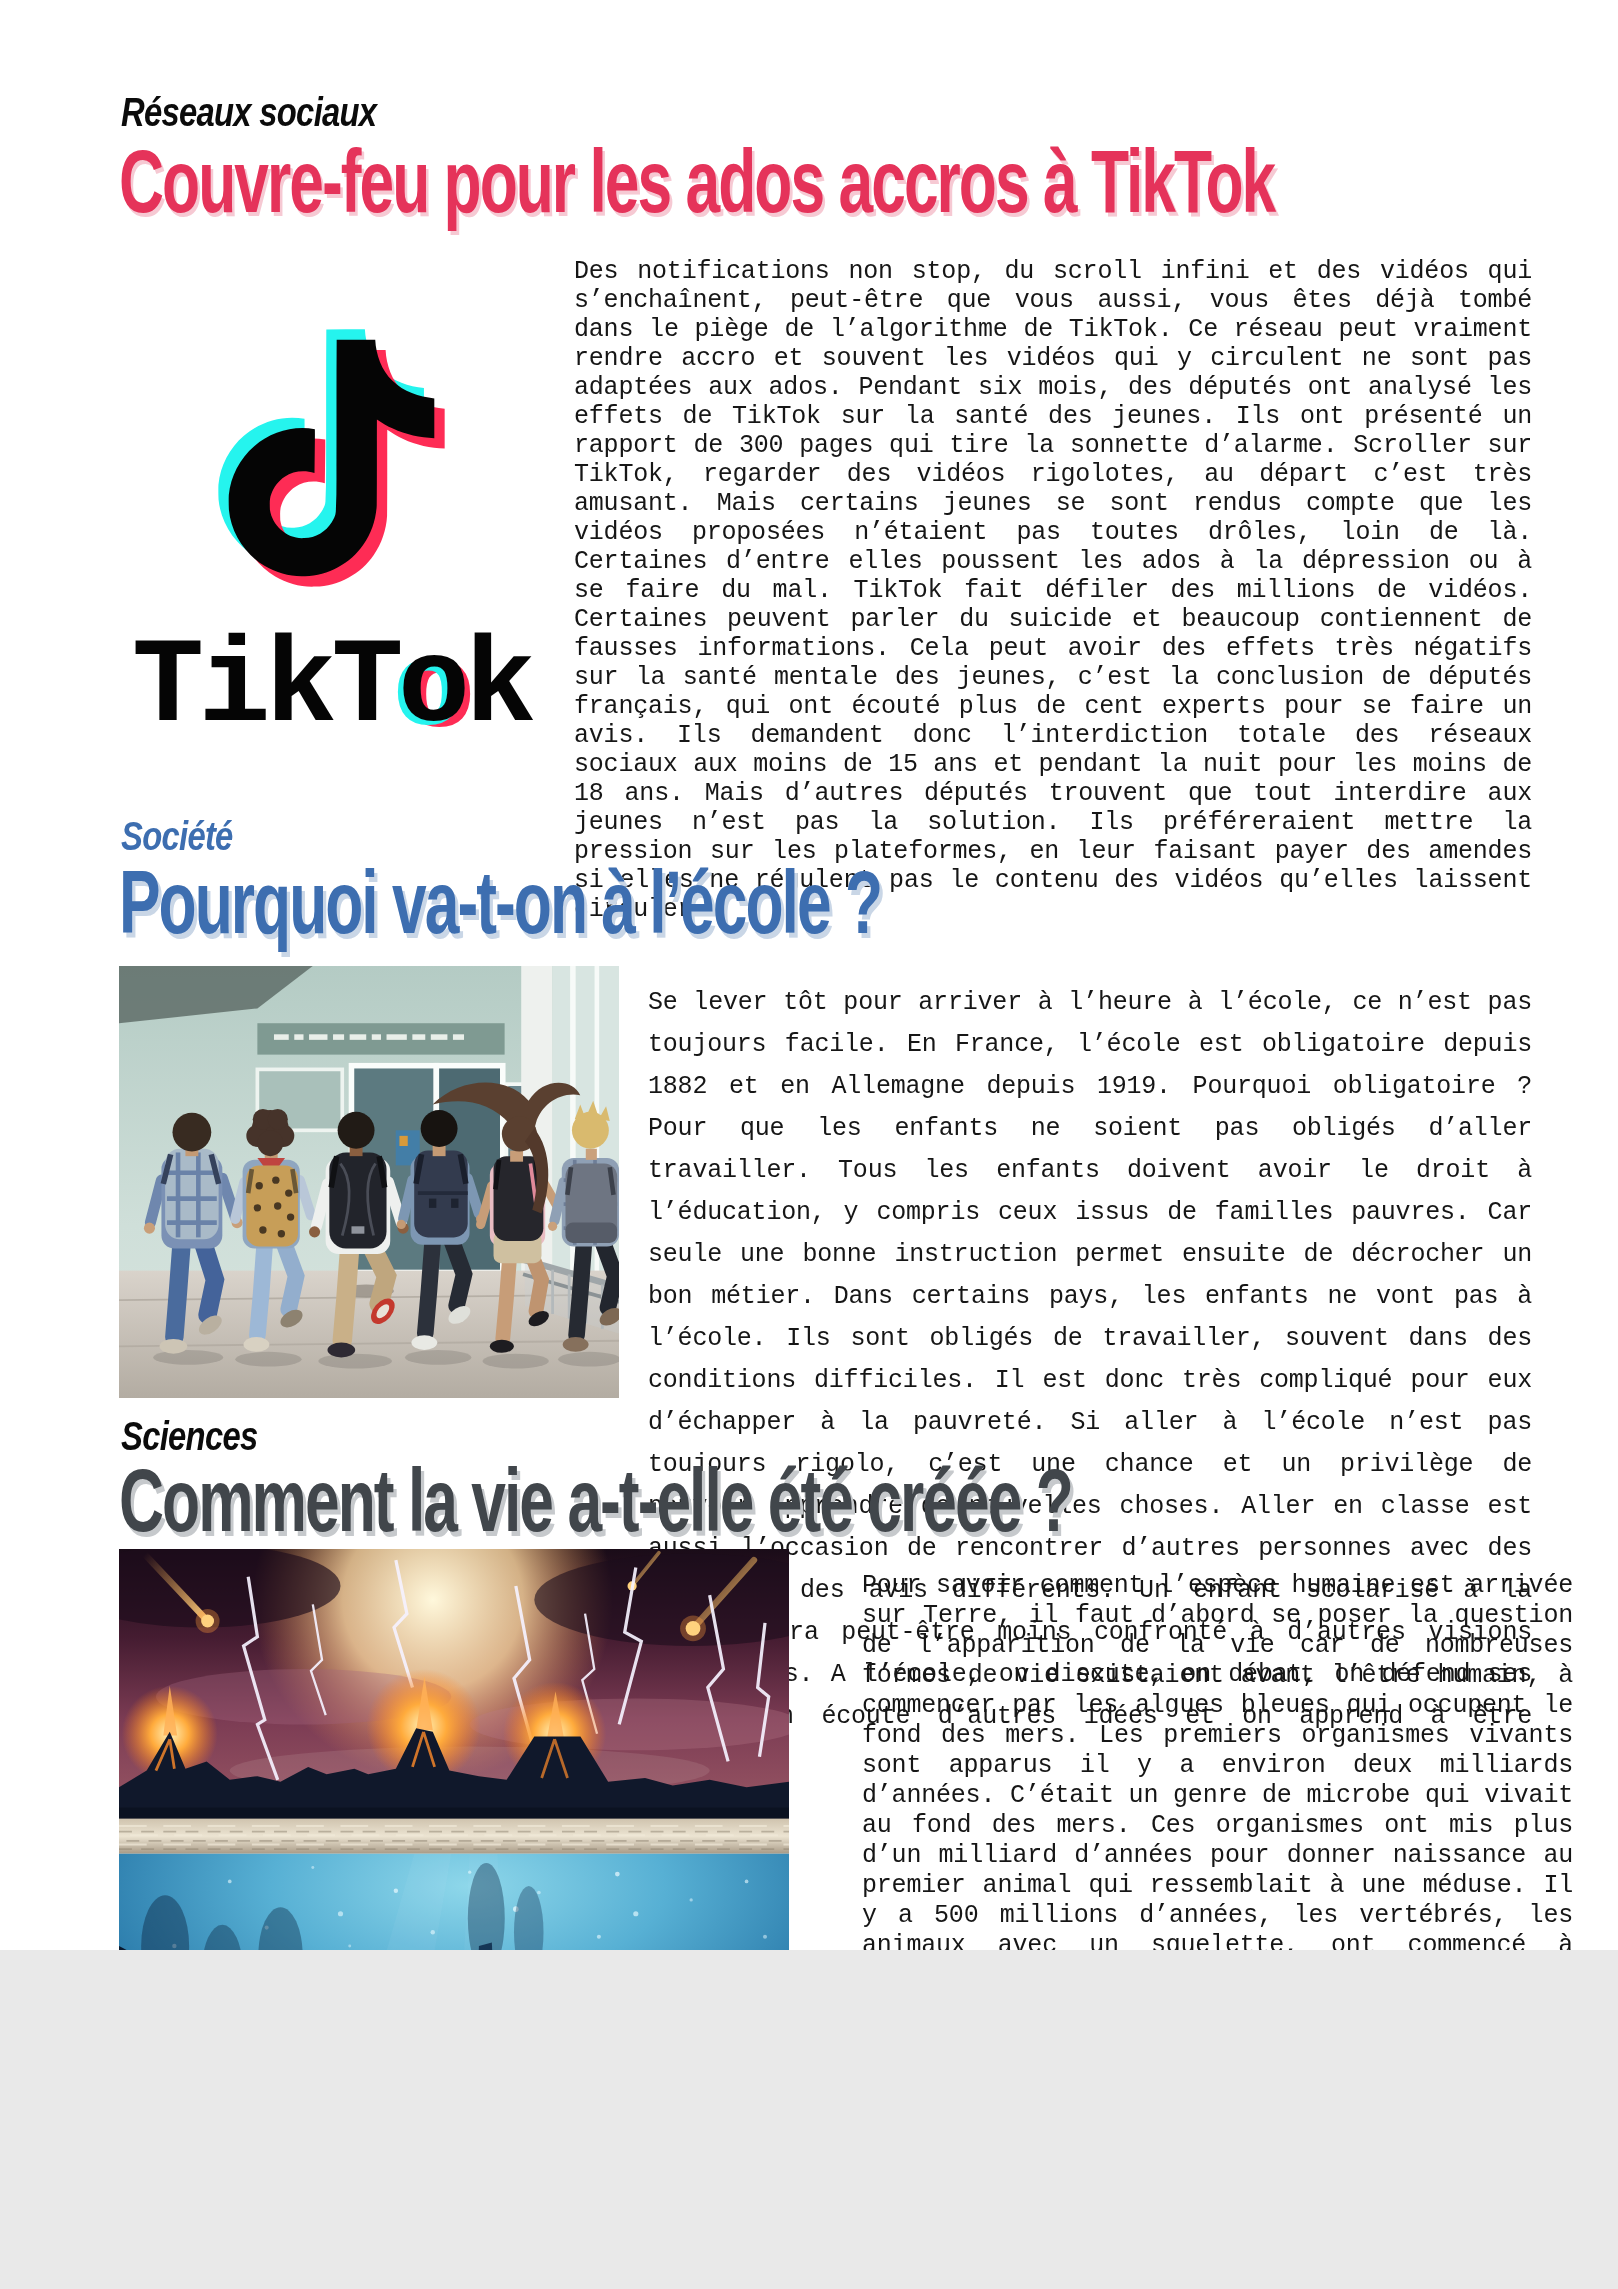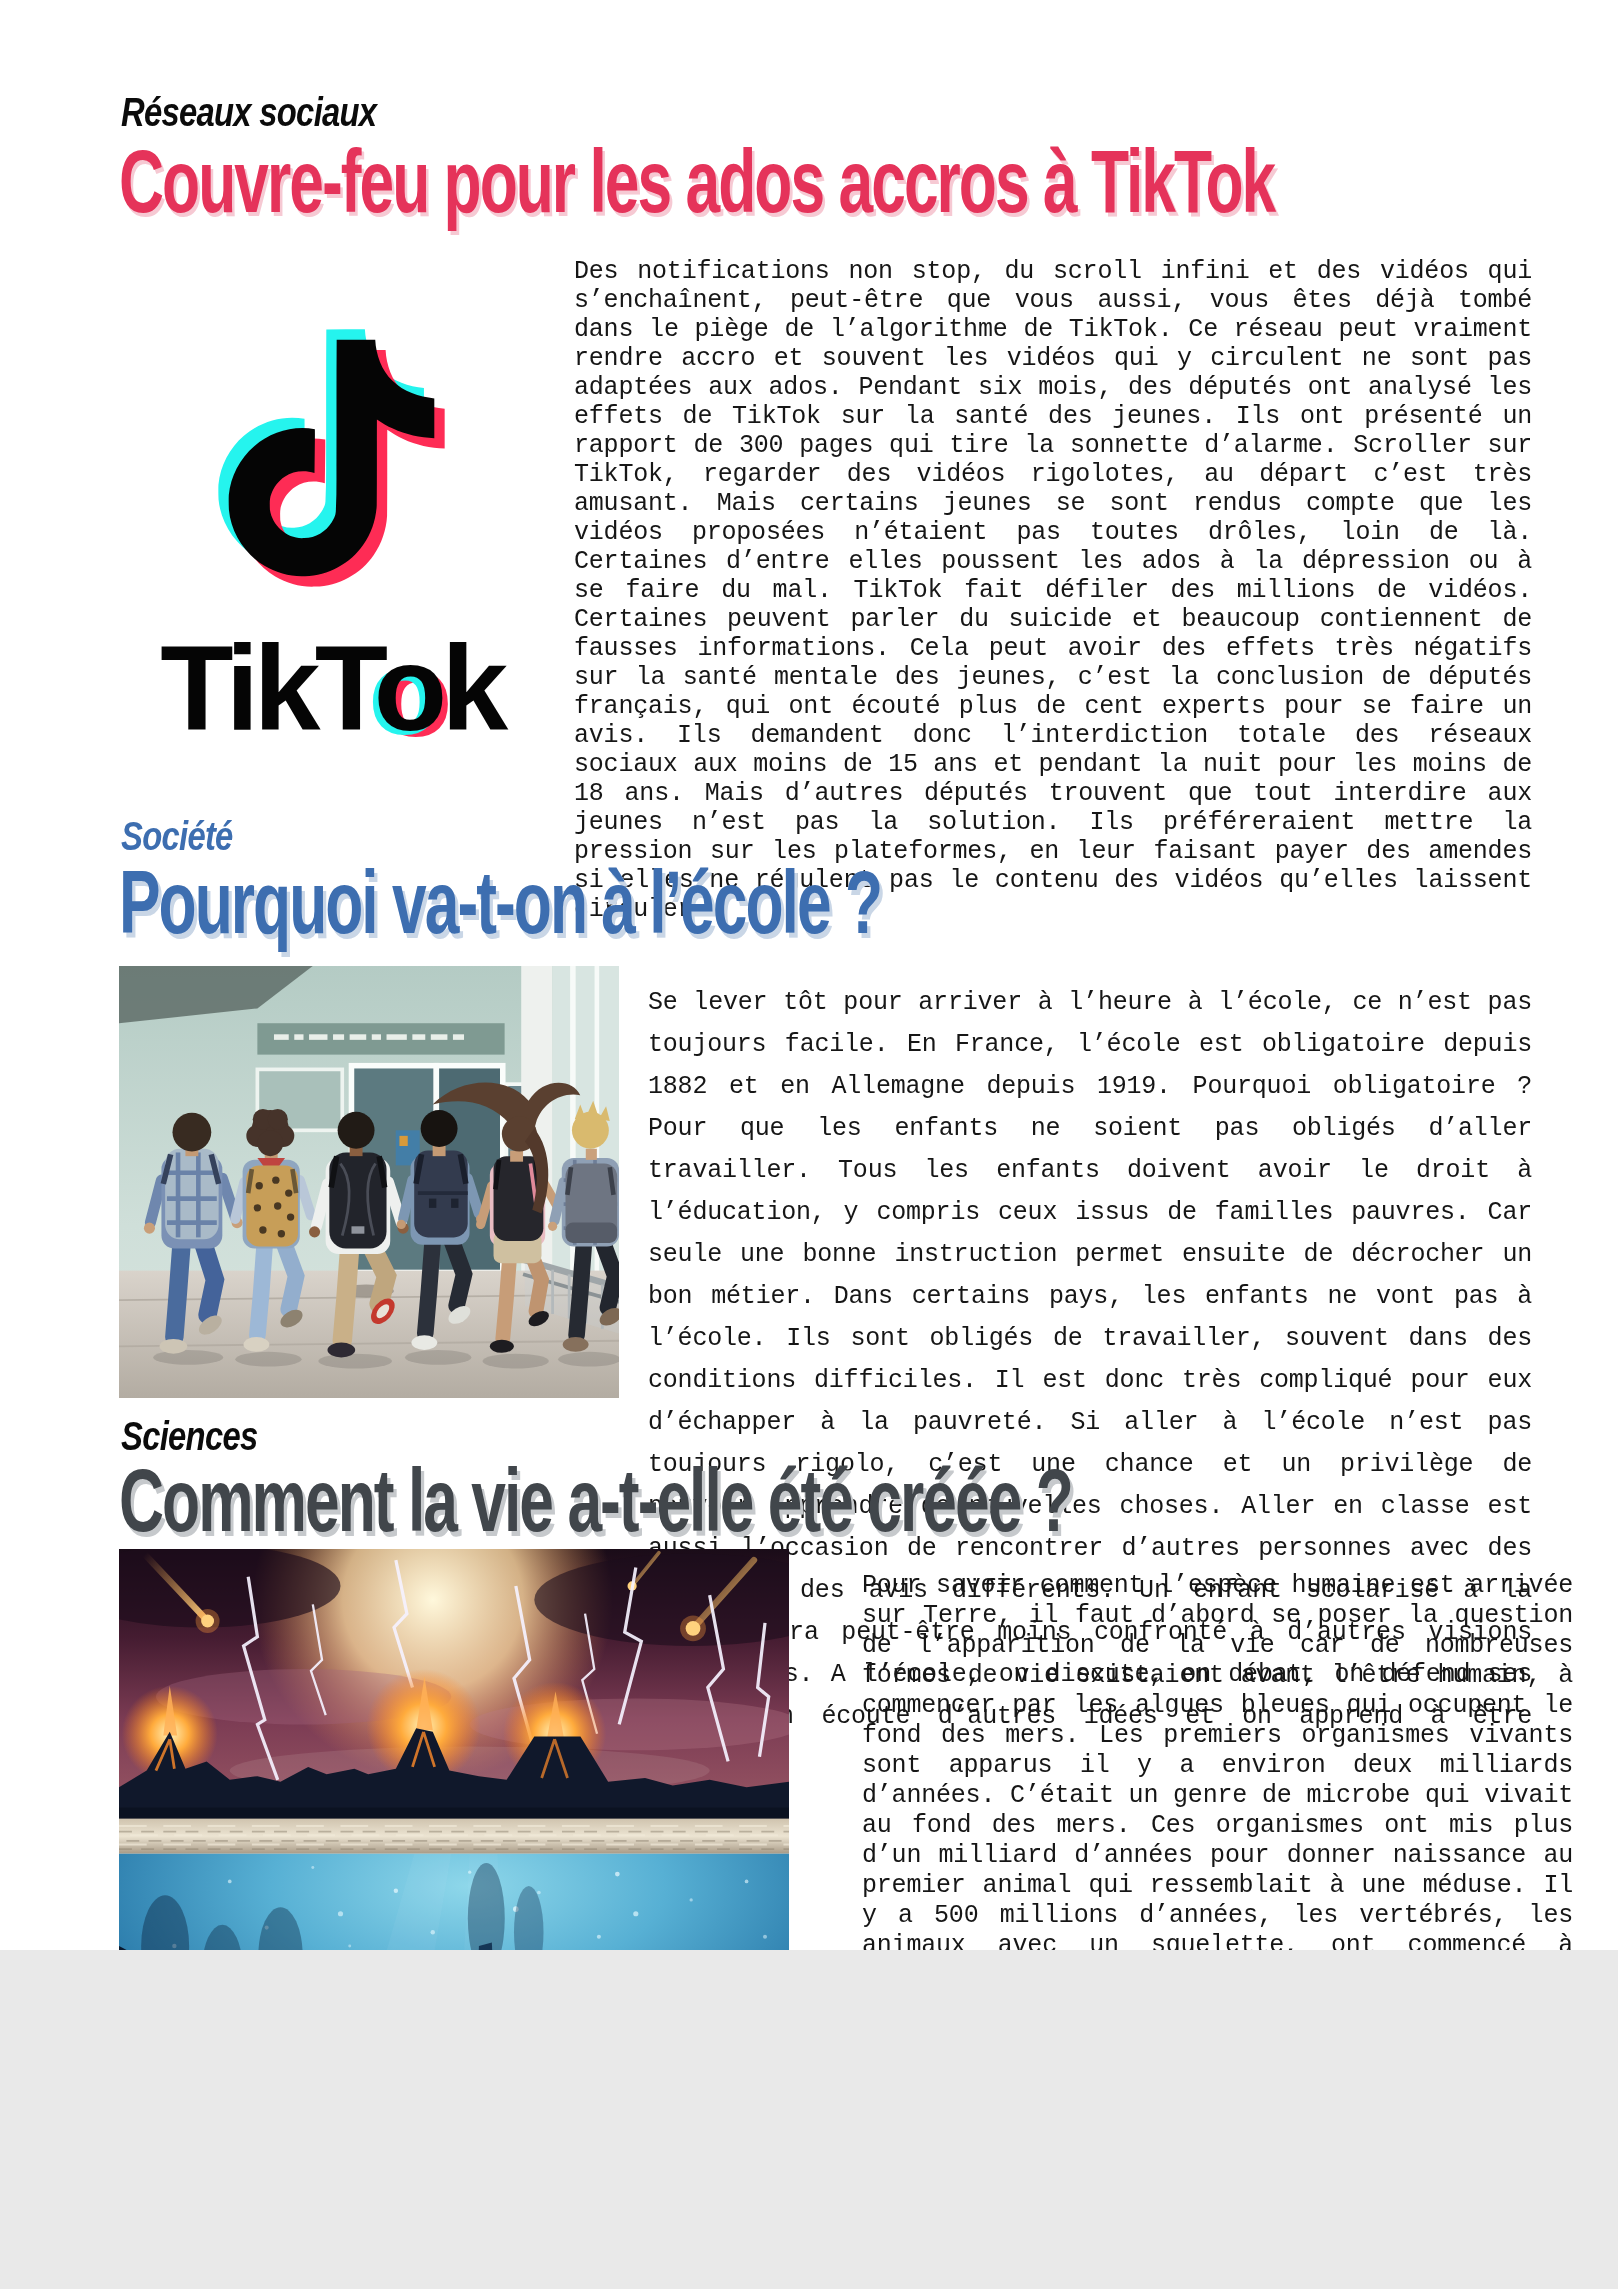--- a/index.html
+++ b/index.html
@@ -49,21 +49,21 @@
   
   .figure{position:absolute;margin:0;overflow:hidden;}
   .fig-tiktok{
     left:119px;top:257px;width:425px;height:491px;
     display:flex;flex-direction:column;align-items:center;
     background:#fff;overflow:visible;
   }
   .fig-tiktok svg.note{margin-top:59px;display:block;}
   .wordmark{
     margin-top:28px;
-    font-family:Liberation Sans, sans-serif;
+    font-family:Liberation Mono, monospace;
     font-weight:bold;font-size:120px;line-height:1;
     letter-spacing:-5.5px;color:#050505;white-space:nowrap;
   }
   .tok-o{
     text-shadow:-5.5px 3.7px 0 var(--tiktok-cyan,#25f4ee),
                  5.5px 5.5px 0 var(--tiktok-pink,#fe2c55);
   }
   .fig-school{left:119px;top:966px;width:500px;height:432px;}
   .fig-ocean{left:119px;top:1549px;width:670px;height:627px;}
   .figure svg{display:block;width:100%;height:100%;}

